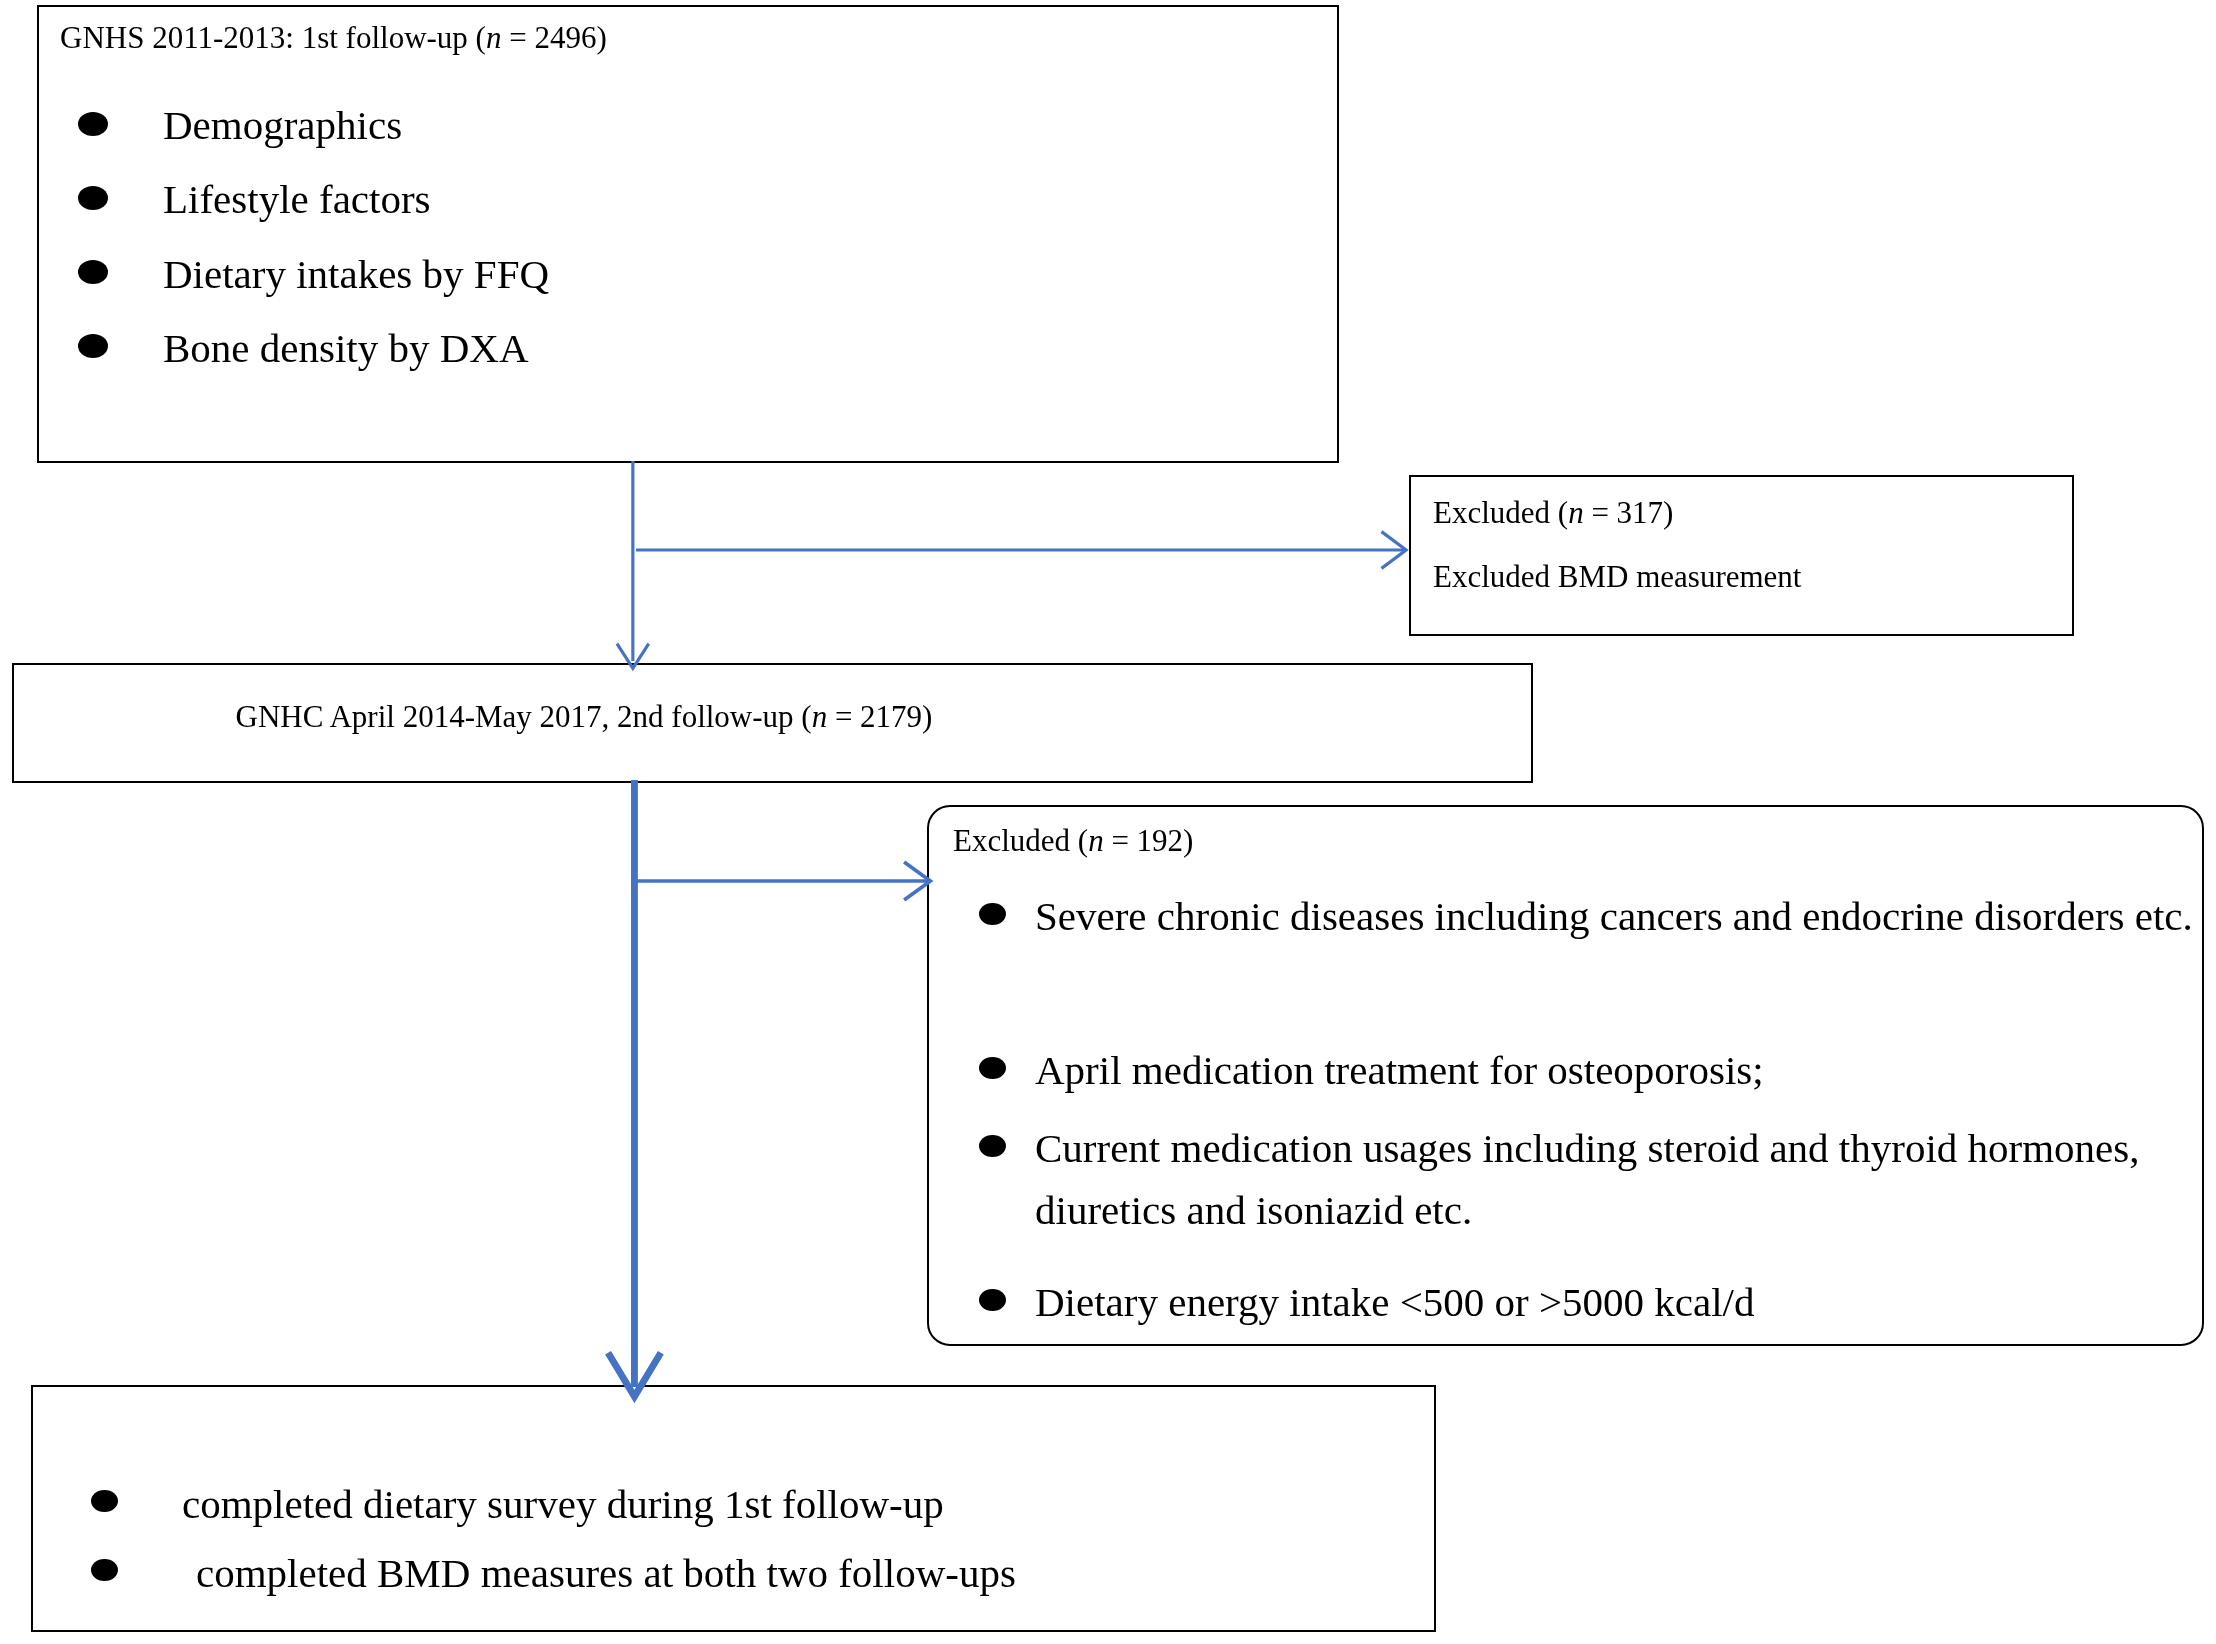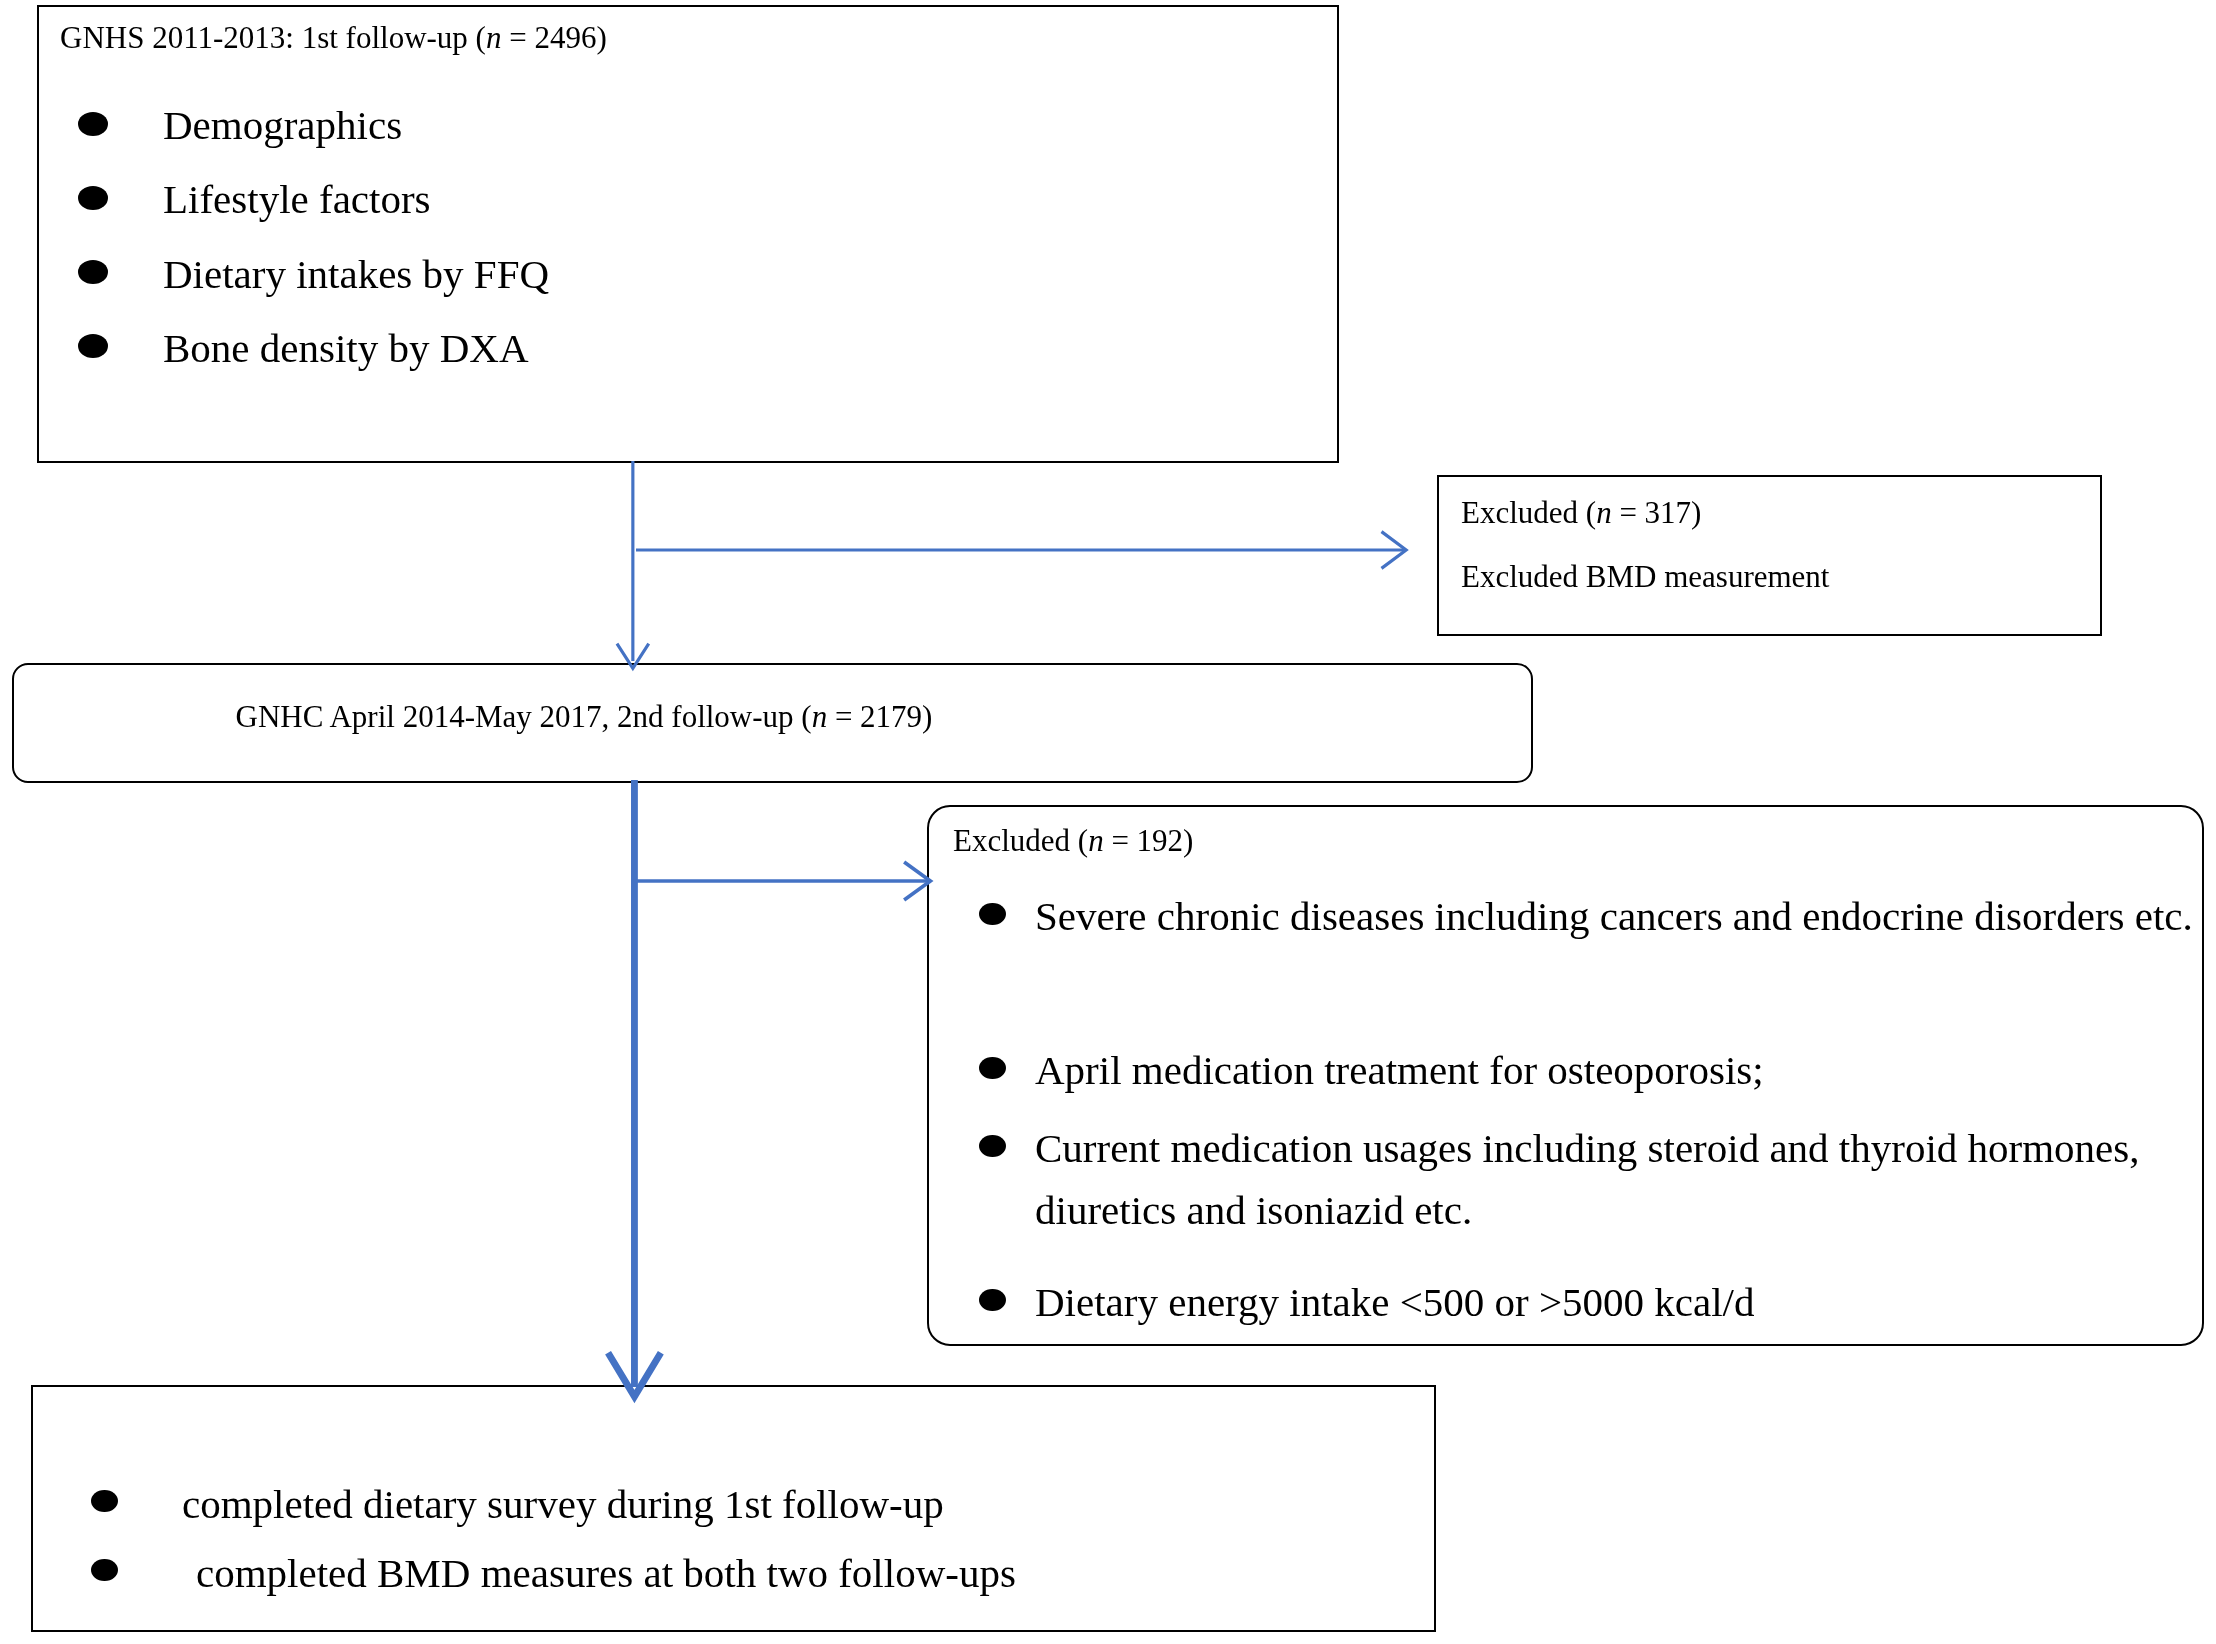--- a/index.html
+++ b/index.html
@@ -77,28 +77,28 @@
     <span class="bullet" style="left:39px; top:179px; width:30px; height:24px;"></span>
     <span class="btext" style="left:124px; top:161px;">Lifestyle factors</span>
 
     <span class="bullet" style="left:39px; top:253px; width:30px; height:24px;"></span>
     <span class="btext" style="left:124px; top:236px;">Dietary intakes by FFQ</span>
 
     <span class="bullet" style="left:39px; top:327px; width:30px; height:24px;"></span>
     <span class="btext" style="left:124px; top:310px;">Bone density by DXA</span>
   </div>
 
-  <div class="box" style="left:1409px; top:475px; width:665px; height:161px; border-width:2.6px;margin-left:28px;">
+  <div class="box" style="left:1409px; top:475px; width:665px; height:161px; border-width:2.6px;">
     <div class="box-title" style="left:22px; top:20px;">
       <span>Excluded (</span><span class="ital">n</span><span> = 317)</span>
     </div>
     <div class="box-title" style="left:22px; top:84px;">Excluded BMD measurement</div>
   </div>
 
-  <div class="box" style="left:11.6px; top:663px; width:1521px; height:120px;border-radius:16px;">
+  <div class="box" style="left:11.6px; top:663px; width:1521px; height:120px;">
     <div class="box-title" style="left:222px; top:36px;">
       <span>GNHC April 2014-May 2017, 2nd follow-up (</span><span class="ital">n</span><span> = 2179)</span>
     </div>
   </div>
 
   <div class="box" style="left:927px; top:805px; width:1277px; height:541px; border-width:2.6px;border-radius:23px;">
     <div class="box-title" style="left:24px; top:18px;">
       <span>Excluded (</span><span class="ital">n</span><span> = 192)</span>
     </div>
 

